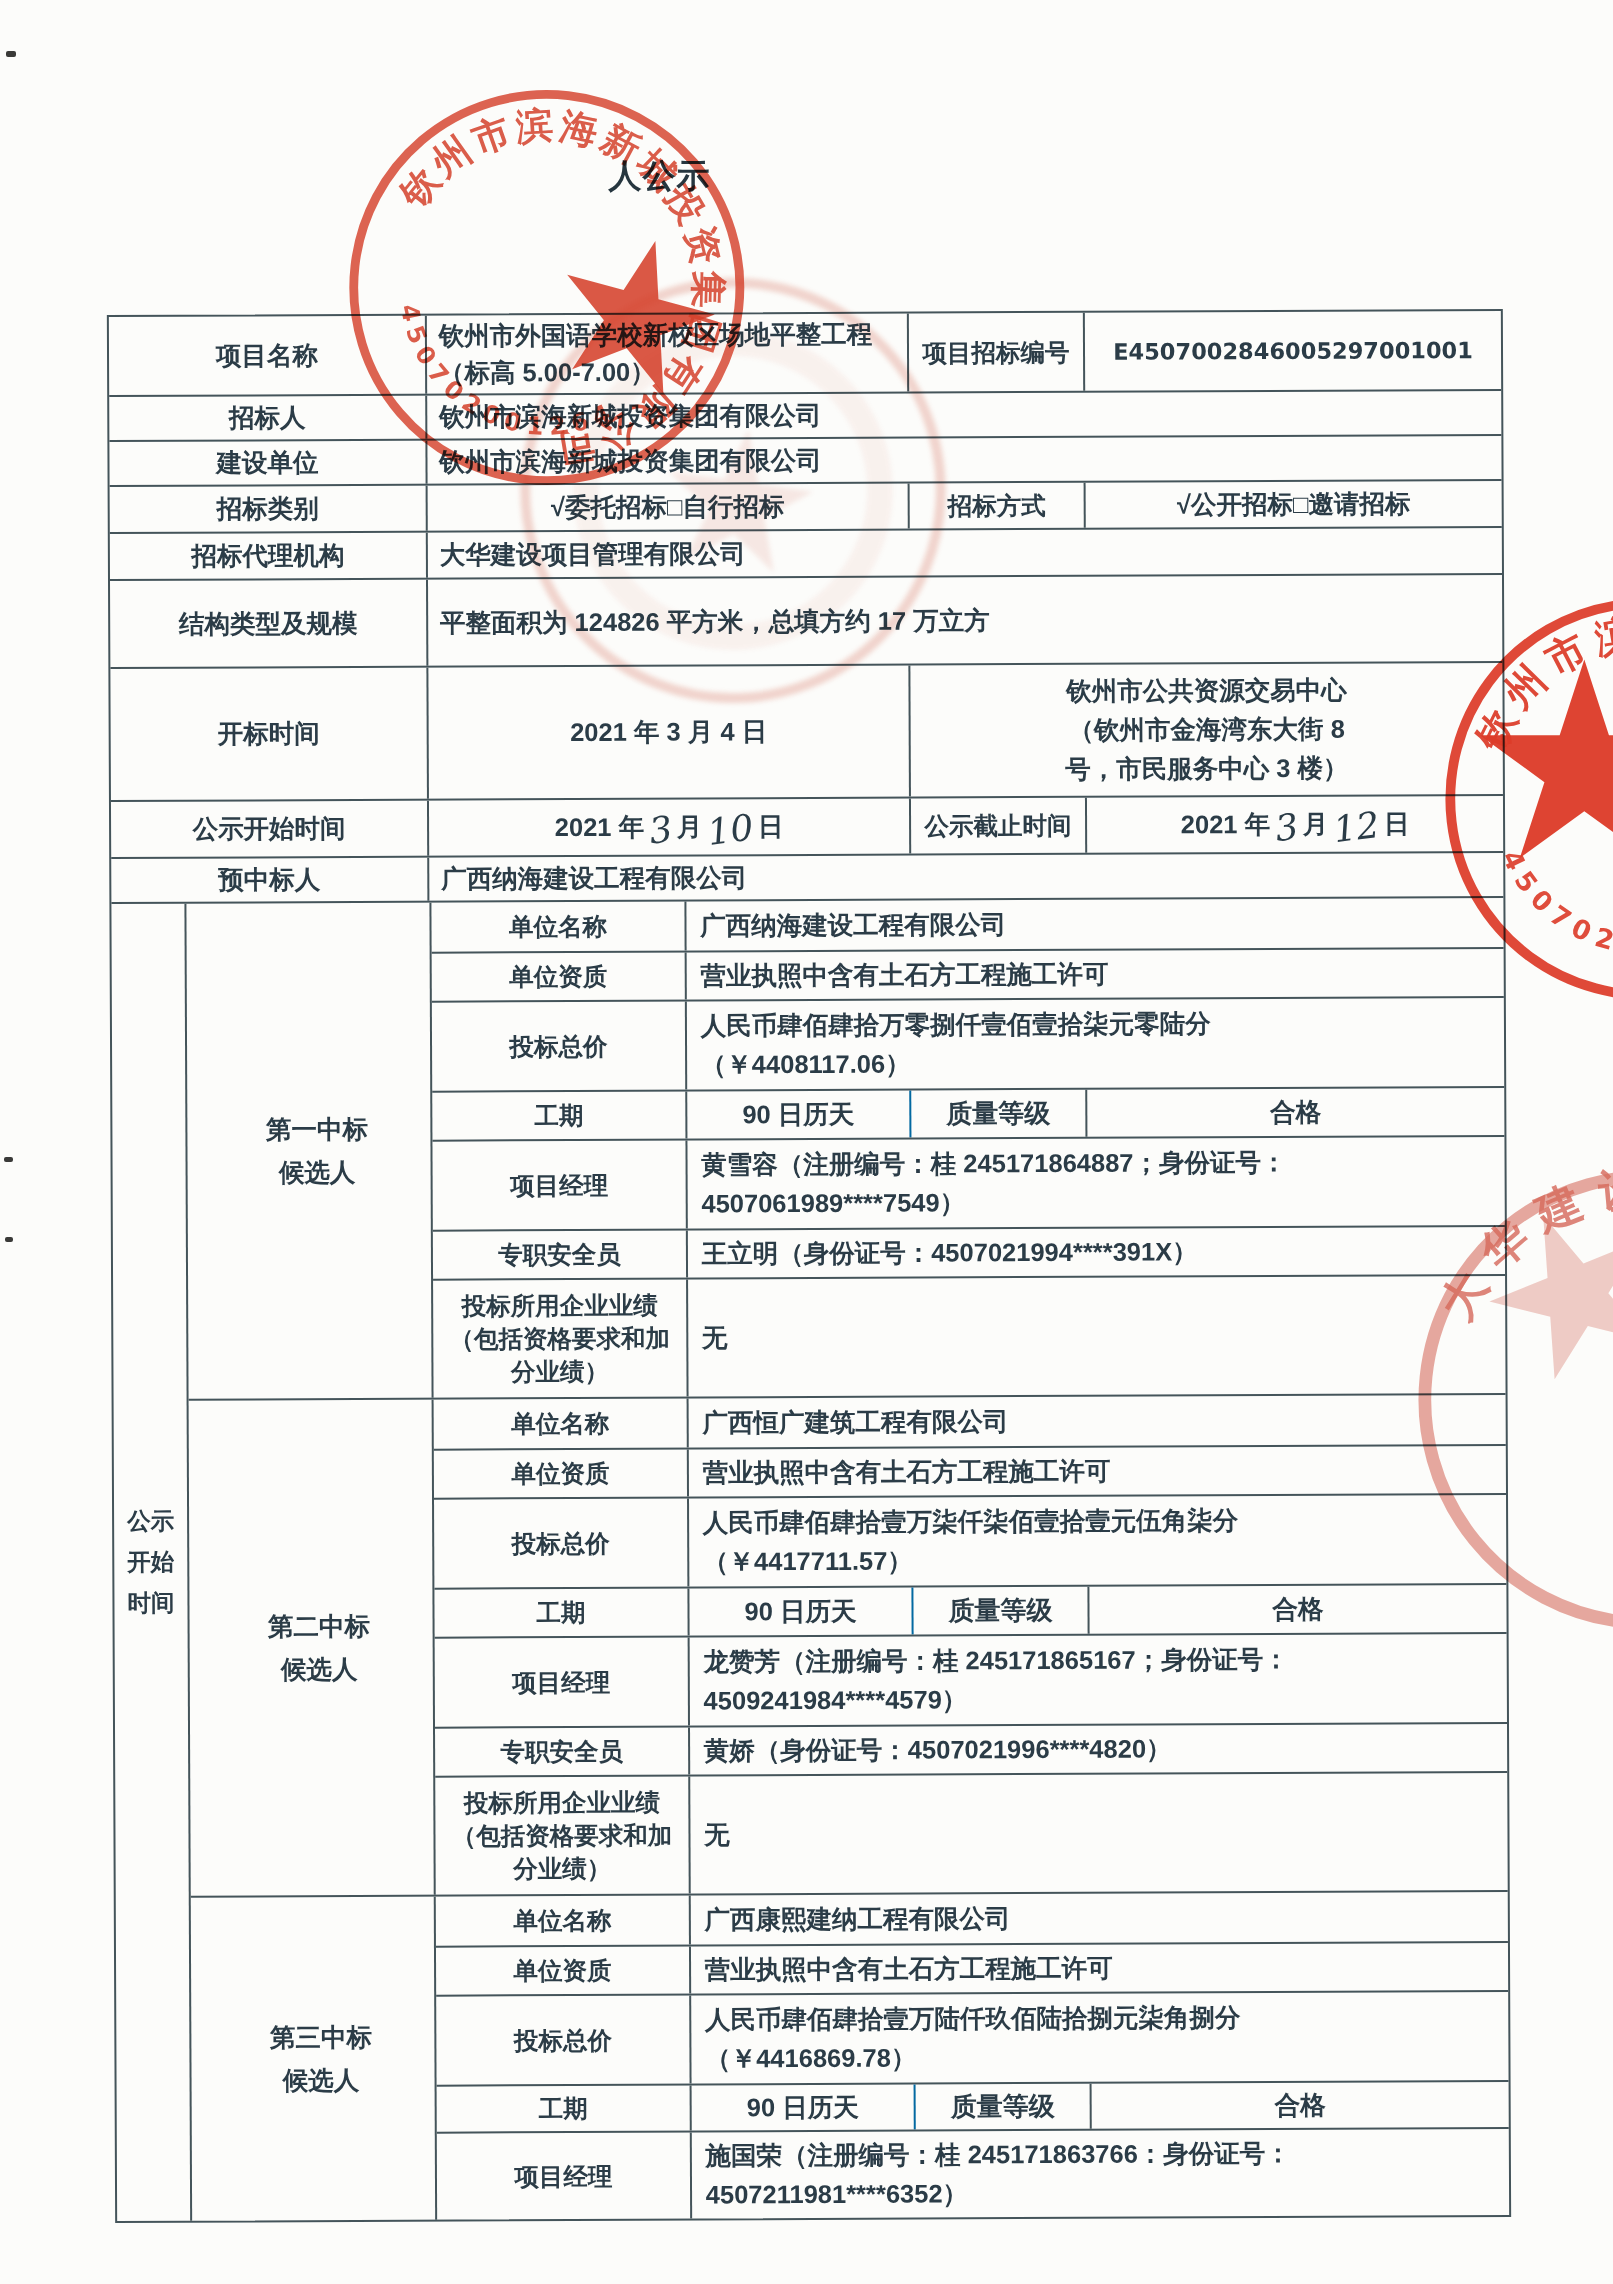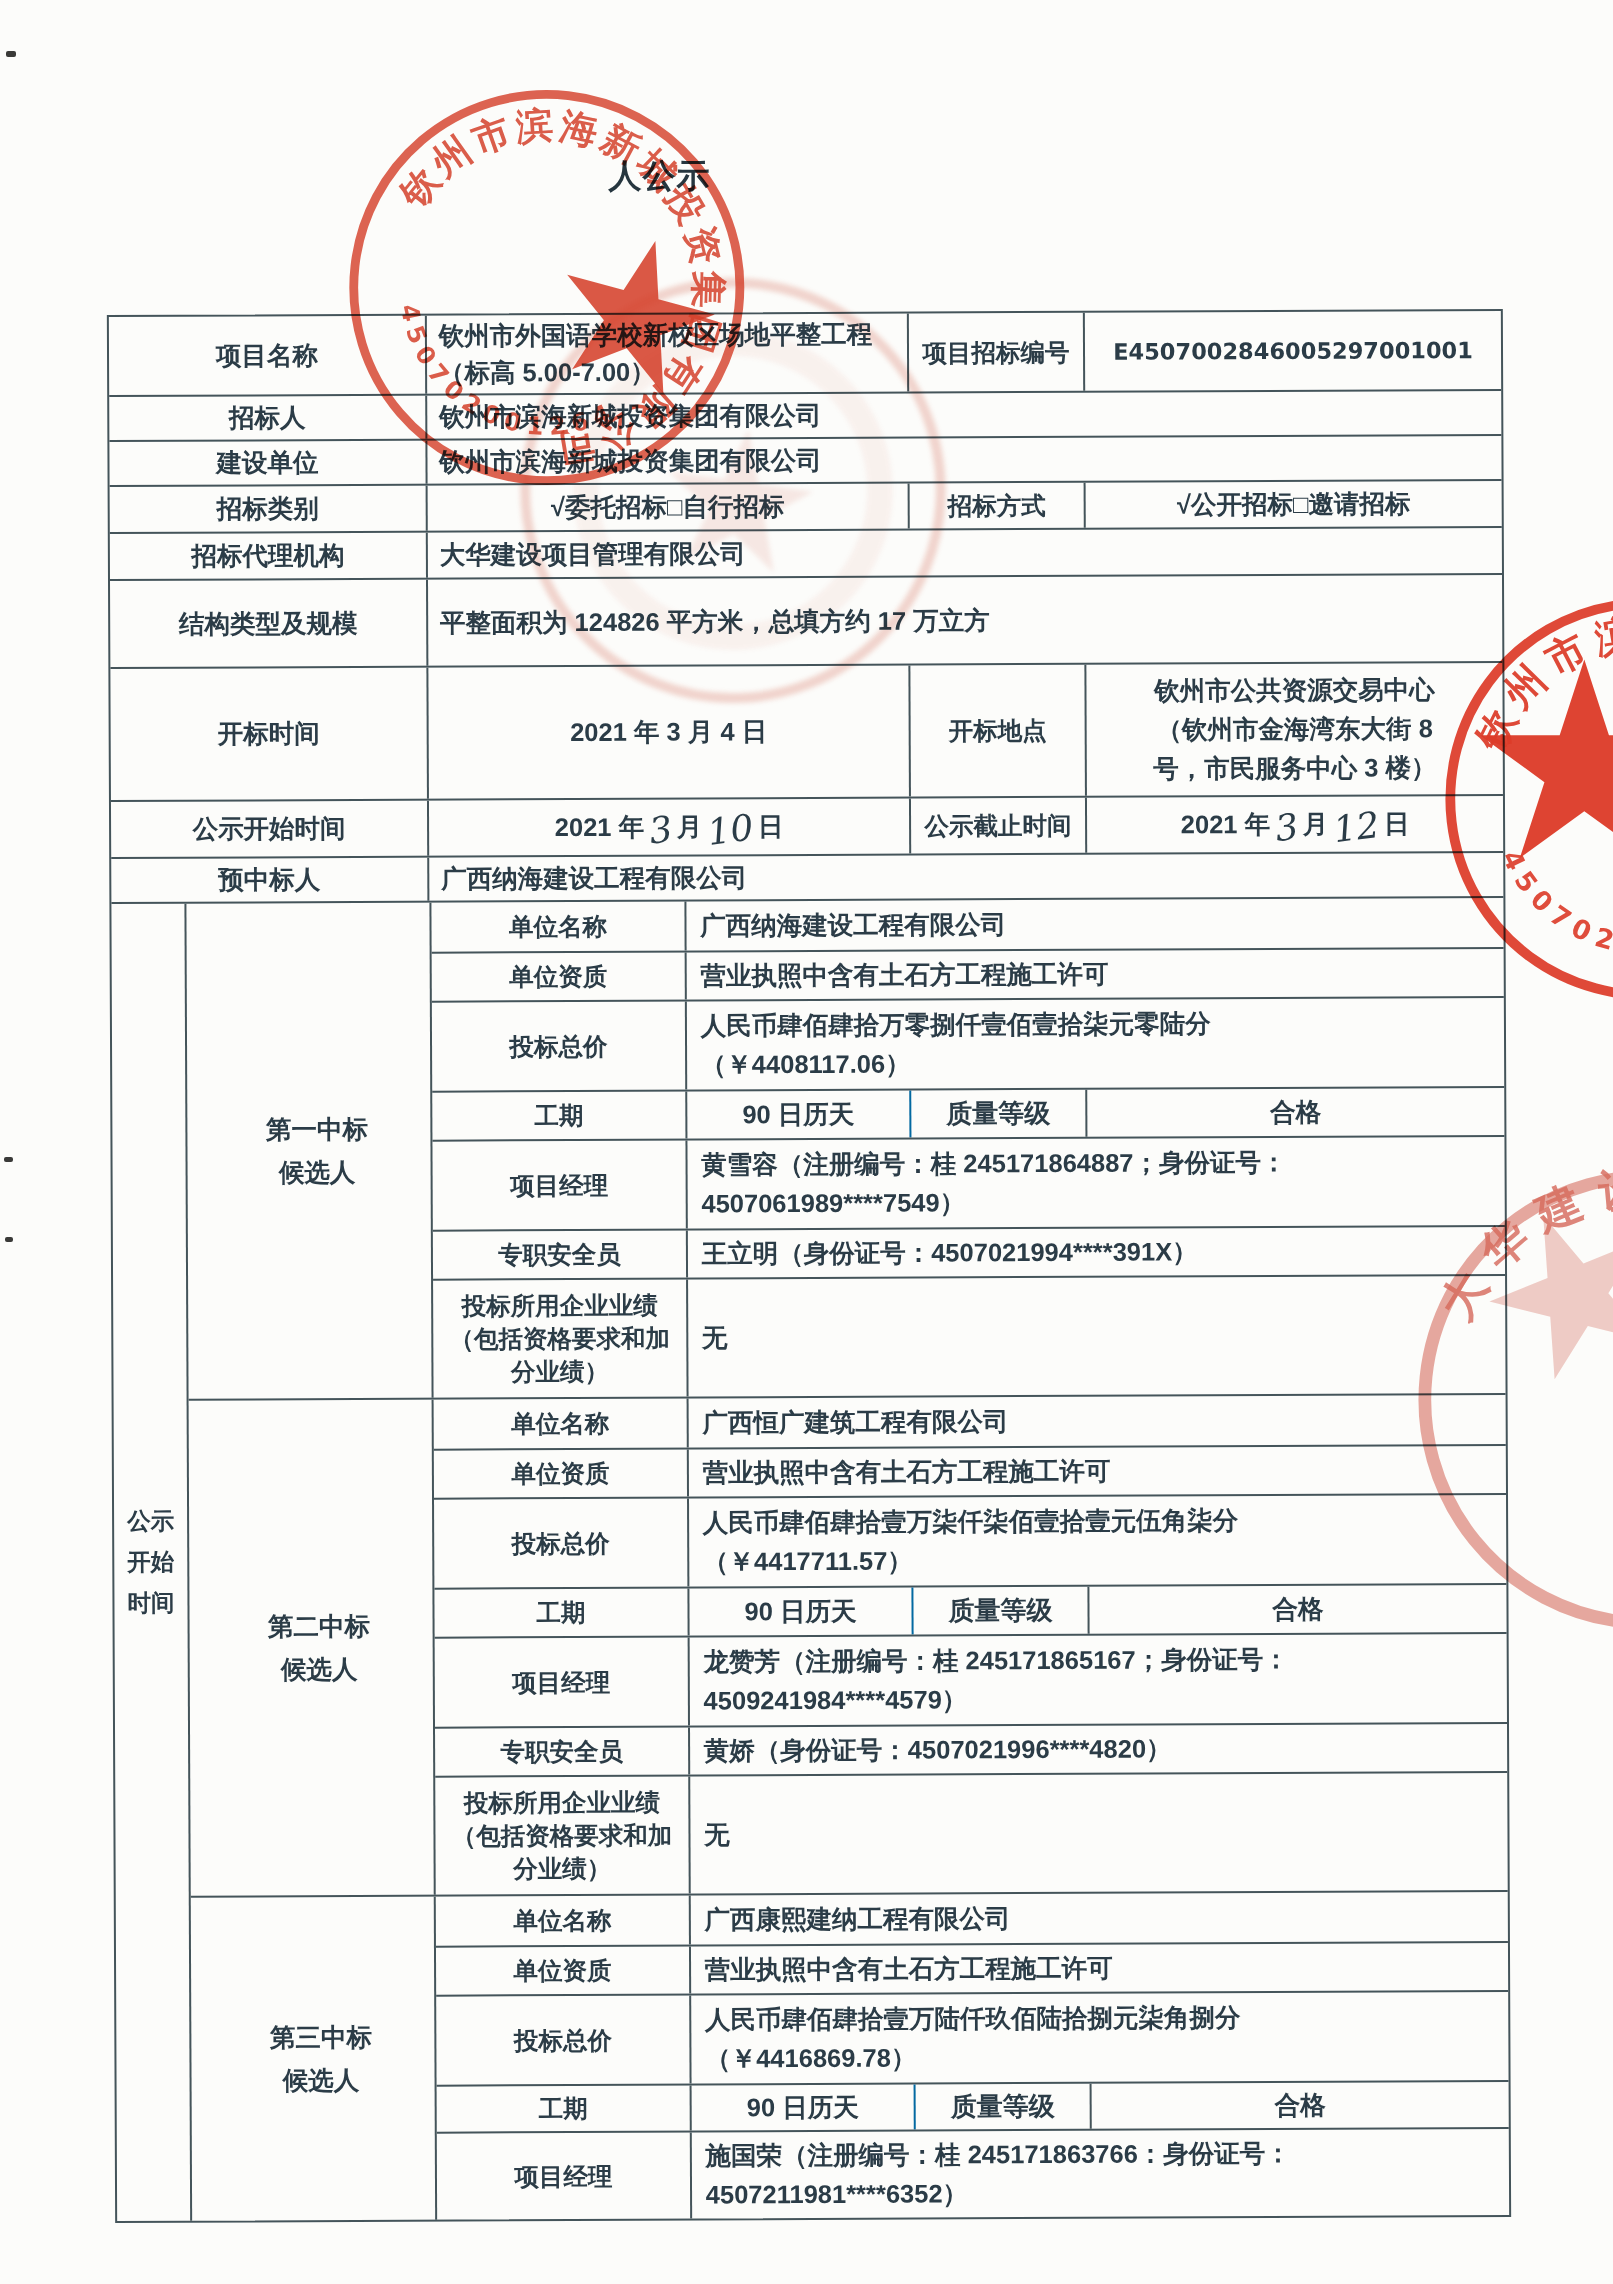--- a/index.html
+++ b/index.html
@@ -100,21 +100,20 @@
     </div>
 
     <div class="row" style="height:86px">
       <div class="c w1">结构类型及规模</div>
       <div class="c span3 left">平整面积为 124826 平方米，总填方约 17 万立方</div>
     </div>
 
     <div class="row" style="height:131px">
       <div class="c w1">开标时间</div>
       <div class="c w2">2021 年 3 月 4 日</div>
-      <div class="c w3">开标地点</div>
       <div class="c w4">
         <span class="place">钦州市公共资源交易中心（钦州市金海湾东大街 8 号，市民服务中心 3 楼）</span>
       </div>
     </div>
 
     <div class="row" style="height:55px">
       <div class="c w1">公示开始时间</div>
       <div class="c w2">
         <span>2021 年</span>
         <span class="hw">3</span>

